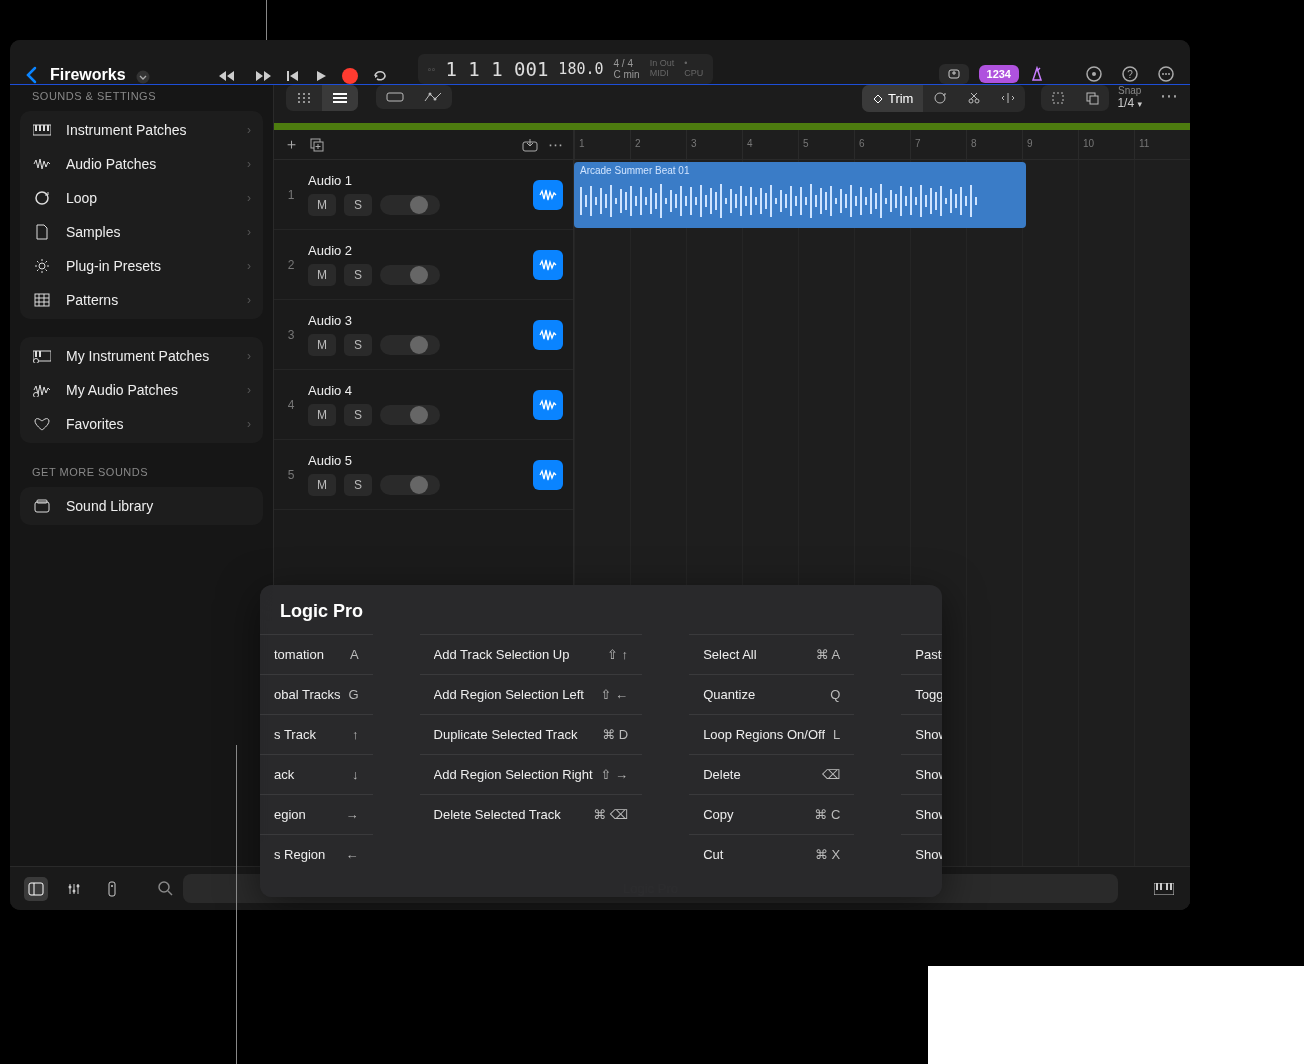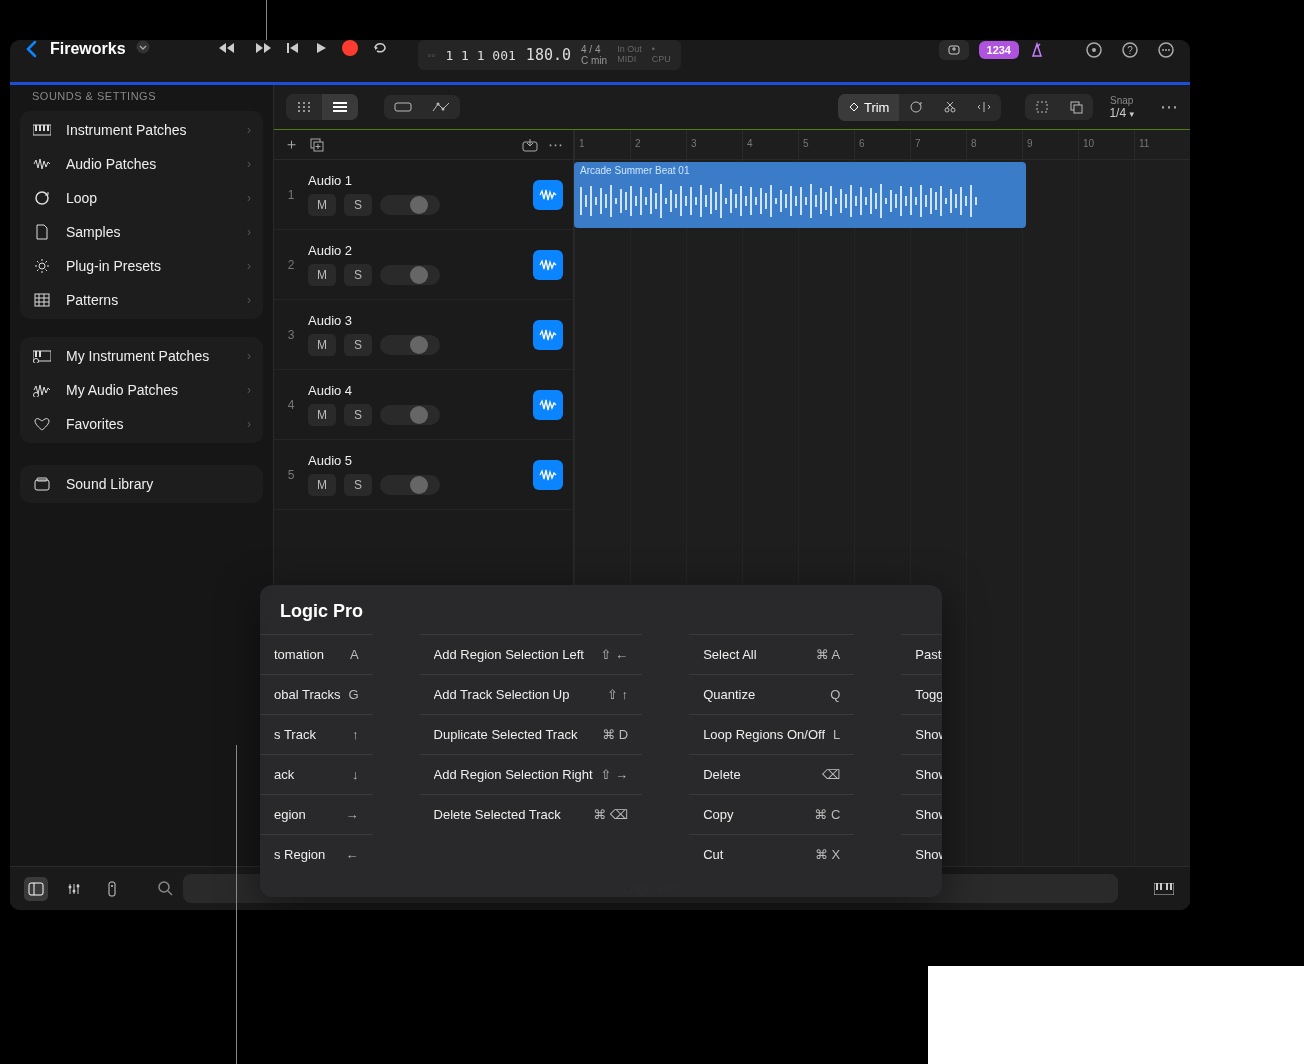--- a/index.html
+++ b/index.html
@@ -1,45 +1,45 @@
 <!DOCTYPE html>
 <html><head>
 <meta charset="utf-8">
 <style>
 * { margin:0; padding:0; box-sizing:border-box; font-family:-apple-system,BlinkMacSystemFont,"Helvetica Neue",sans-serif; }
 body { background:#000; color:#e0e0e0; width:1304px; height:1064px; overflow:hidden; position:relative; }
 .app { position:absolute; left:10px; top:40px; width:1180px; height:870px; background:#1a1a1a; border-radius:10px; overflow:hidden; display:flex; flex-direction:column; }
-.topbar { height:45px; display:flex; align-items:flex-start; padding:0 10px; background:#1a1a1a; border-bottom:3px solid #1d4ed8; gap:8px; }
+.topbar { height:45px; display:flex; align-items:flex-end; padding:0 10px; background:#1a1a1a; border-bottom:1px solid #1d4ed8; gap:8px; }
 .back-btn { color:#0a84ff; font-size:22px; cursor:pointer; padding:0 5px; }
 .proj-name { color:#fff; font-size:16px; font-weight:600; }
 .chev { color:#888; font-size:11px; margin-left:2px; }
 .transport { display:flex; gap:14px; margin-left:60px; align-items:center; }
 .transport span { color:#ccc; font-size:14px; cursor:pointer; }
 .rec-btn { width:16px; height:16px; border-radius:50%; background:#ff3b30; }
 .lcd { display:flex; align-items:center; background:#252525; border-radius:6px; padding:4px 10px; margin-left:20px; gap:10px; font-size:12px; color:#bbb; }
-.lcd-pos { font-family:monospace; font-size:13px; color:#ddd; }
+.lcd-pos { font-family:monospace; font-size:19px; color:#ddd; }
 .lcd-tempo { font-family:monospace; font-size:15px; color:#ddd; }
 .lcd-sig { font-size:10px; line-height:1.1; color:#999; }
 .lcd-meter { font-size:9px; color:#666; line-height:1.1; }
 .top-right { margin-left:auto; display:flex; gap:10px; align-items:center; }
 .pill { padding:3px 8px; border-radius:6px; background:#333; font-size:11px; color:#ccc; }
 .pill.purple { background:#af52de; color:#fff; font-weight:600; }
 .top-icons { display:flex; gap:18px; margin-left:30px; margin-right:5px; }
 .top-icons span { color:#aaa; font-size:16px; }
 .body { flex:1; display:flex; overflow:hidden; }
 .sidebar { width:267px; background:#161616; display:flex; flex-direction:column; border-right:1px solid #2a2a2a; }
 .sidebar-title { text-align:center; font-size:16px; font-weight:600; color:#fff; padding:14px 0 18px; }
 .section-label { font-size:11px; color:#888; padding:5px 22px; letter-spacing:0.5px; }
 .sb-item { display:flex; align-items:center; padding:9px 12px; border-radius:8px; gap:14px; cursor:pointer; }
 .sb-icon { width:20px; display:flex; justify-content:center; color:#ddd; font-size:15px; }
 .sb-label { flex:1; color:#eee; font-size:14px; }
 .sb-chev { color:#555; font-size:12px; }
 .sb-group { background:#1d1d1d; border-radius:10px; margin:4px 10px; padding:2px 0; }
 .main { flex:1; display:flex; flex-direction:column; background:#1c1c1c; }
-.tool-row { height:45px; display:flex; align-items:center; padding:0 12px; gap:16px; border-bottom:1px solid #4d7c0f; }
+.tool-row { height:45px; display:flex; align-items:flex-start; padding:0 12px; gap:8px; border-bottom:7px solid #4d7c0f; }
 .tool-grp { display:flex; background:#2a2a2a; border-radius:7px; overflow:hidden; }
 .tool-btn { padding:6px 10px; color:#bbb; font-size:13px; cursor:pointer; }
 .tool-btn.active { background:#3a3a3a; color:#fff; }
 .snap { margin-left:auto; text-align:center; font-size:10px; color:#888; }
 .snap-val { color:#ccc; font-size:12px; }
 .more-dots { color:#aaa; font-size:18px; margin-left:10px; cursor:pointer; }
 .track-area { flex:1; display:flex; overflow:hidden; }
 .track-headers { width:300px; background:#1b1b1b; border-right:1px solid #2a2a2a; }
 .th-top { height:30px; display:flex; align-items:center; padding:0 10px; gap:10px; border-bottom:1px solid #2a2a2a; }
 .th-top span { color:#aaa; font-size:15px; cursor:pointer; }
@@ -283,20 +283,21 @@
             <span class="sb-icon">
               <svg width="16" height="14" viewBox="0 0 16 14">
                 <path d="M8 13 C8 13 1 8 1 4 C1 2 3 1 5 2 C6 2.5 8 4 8 4 C8 4 10 2.5 11 2 C13 1 15 2 15 4 C15 8 8 13 8 13 Z" stroke="#ddd" fill="none"></path>
               </svg>
             </span>
             <span class="sb-label">Favorites</span>
             <span class="sb-chev">›</span>
           </div>
       </div>
       <div style="height:14px"></div>
+      <div class="section-label">GET MORE SOUNDS</div>
       <div class="sb-group">
         <div class="sb-item">
             <span class="sb-icon">
               <svg width="16" height="14" viewBox="0 0 16 14">
                 <rect x="1" y="3" width="14" height="10" stroke="#ddd" fill="none" rx="2"></rect>
                 <rect x="3" y="1" width="10" height="3" stroke="#ddd" fill="none" rx="1"></rect>
               </svg>
             </span>
             <span class="sb-label">Sound Library</span>
           </div>
@@ -703,28 +704,28 @@
           <span class="sc-label">egion</span>
           <span class="sc-key">→</span>
         </div>
         <div class="shortcut-row">
           <span class="sc-label">s Region</span>
           <span class="sc-key">←</span>
         </div>
       </div>
       <div class="shortcut-col" style="width: 258px;">
         <div class="shortcut-row">
+          <span class="sc-label">Add Track Selection Up</span>
+          <span class="sc-key">⇧ ↑</span>
+        </div>
+        <div class="shortcut-row">
           <span class="sc-label">Add Region Selection Left</span>
           <span class="sc-key">⇧ ←</span>
         </div>
         <div class="shortcut-row">
-          <span class="sc-label">Add Track Selection Up</span>
-          <span class="sc-key">⇧ ↑</span>
-        </div>
-        <div class="shortcut-row">
           <span class="sc-label">Duplicate Selected Track</span>
           <span class="sc-key">⌘ D</span>
         </div>
         <div class="shortcut-row">
           <span class="sc-label">Add Region Selection Right</span>
           <span class="sc-key">⇧ →</span>
         </div>
         <div class="shortcut-row">
           <span class="sc-label">Delete Selected Track</span>
           <span class="sc-key">⌘ ⌫</span>

